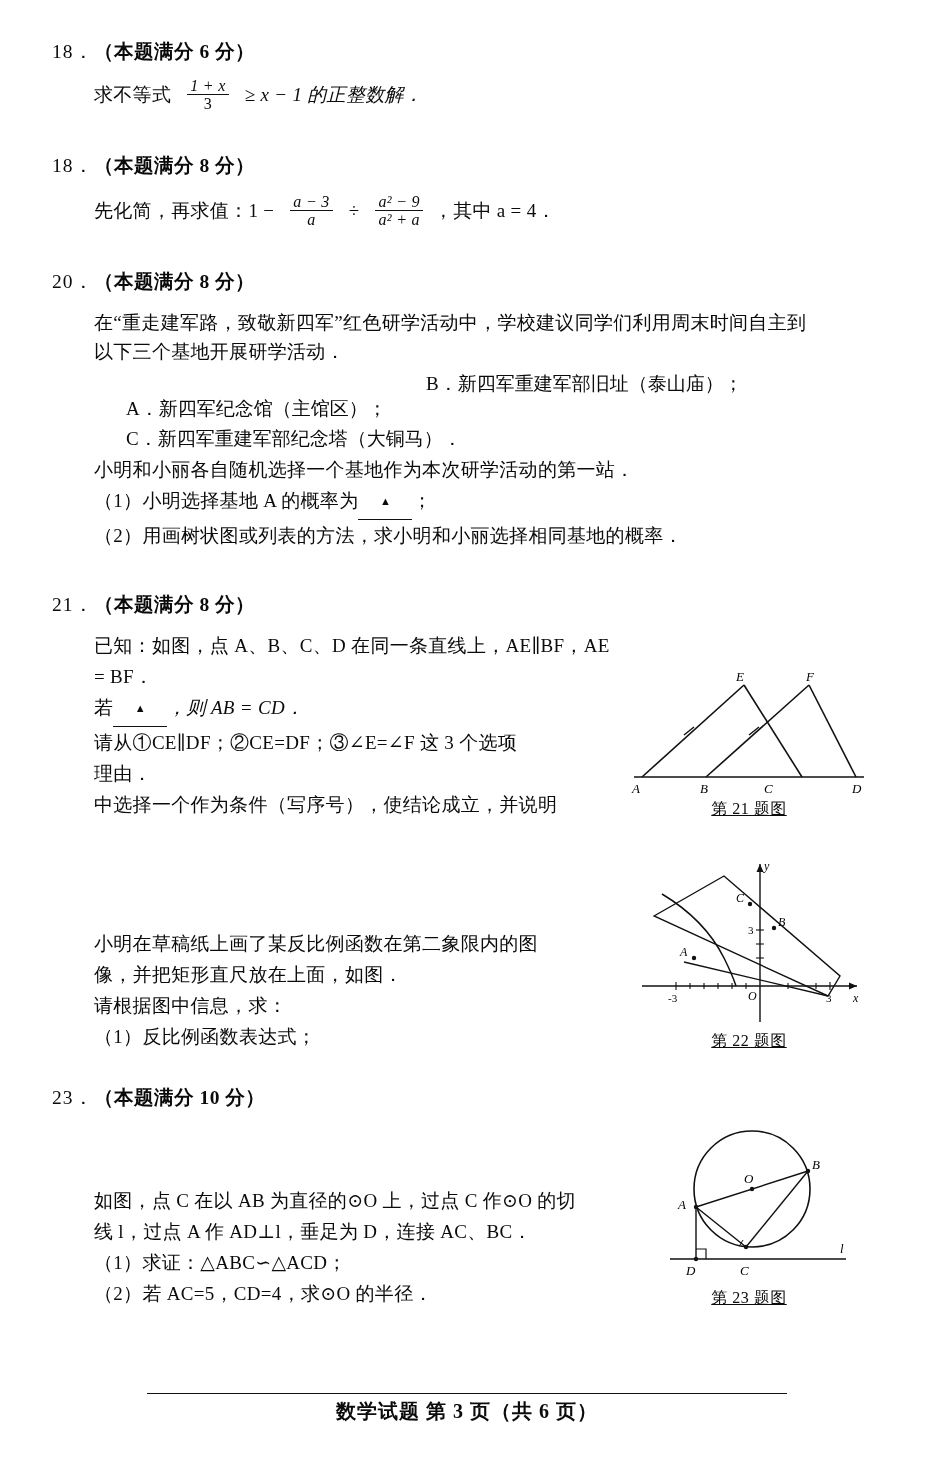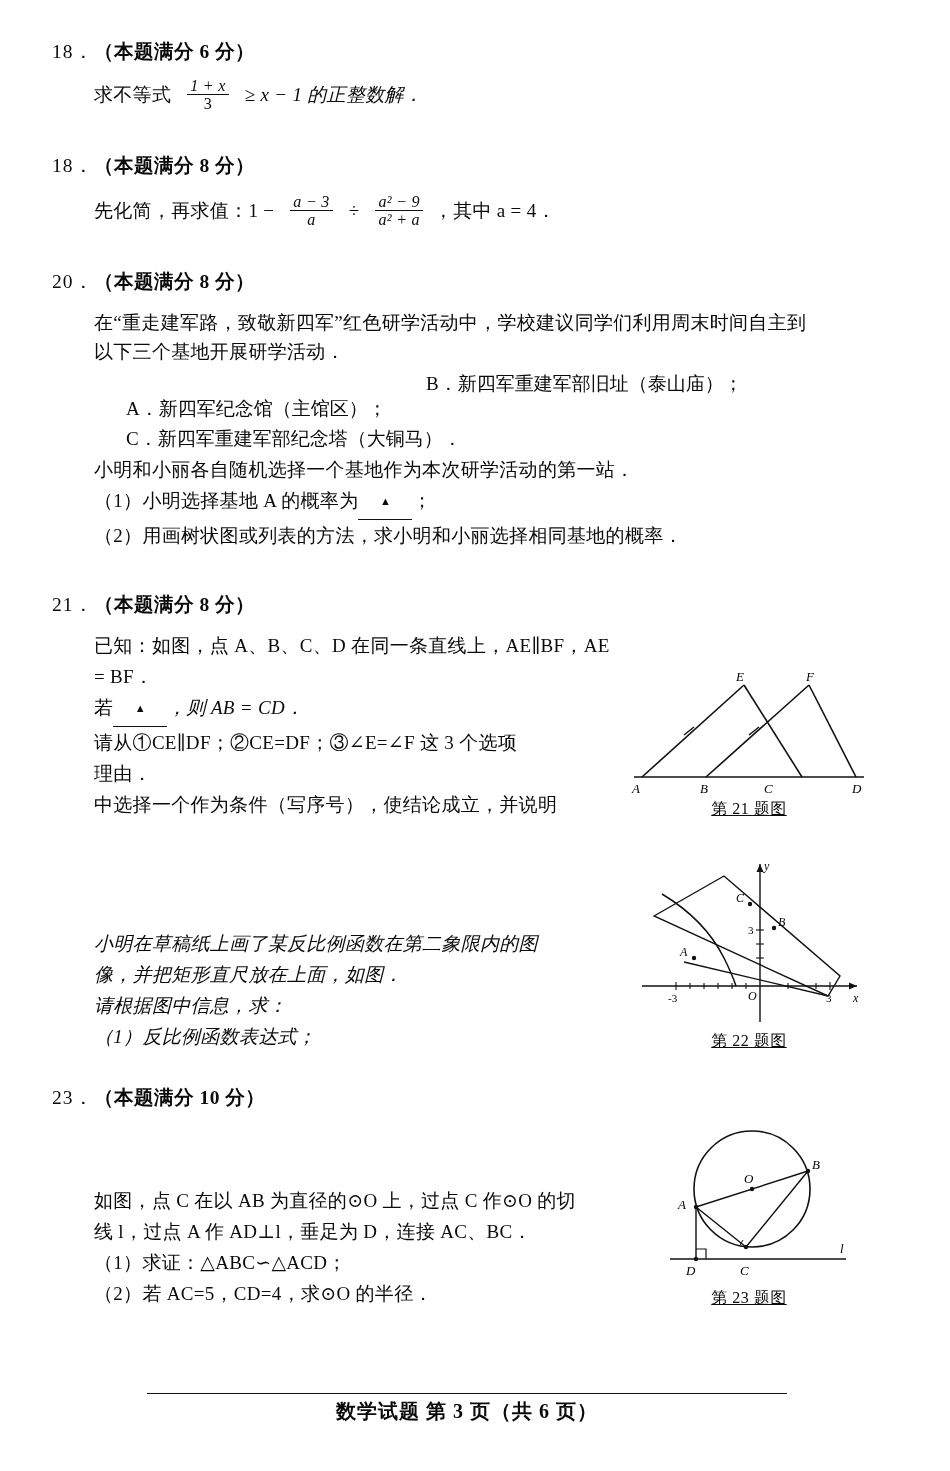--- a/index.html
+++ b/index.html
@@ -169,21 +169,21 @@
           <text x="112" y="14" font-size="13" font-style="italic" font-family="Liberation Serif, serif">E</text>
           <text x="182" y="14" font-size="13" font-style="italic" font-family="Liberation Serif, serif">F</text>
         </svg>
         <div class="figcap">第 21 题图</div>
       </div>
     </div>
   </div>
 
   <div class="problem" style="padding-top:34px;">
     <div class="two-col">
-      <div class="col-text" style="width:560px;font-style:italic;">
+      <div class="col-text" style="width:560px;">
         <div class="body-line" style="padding-top:6px;">小明在草稿纸上画了某反比例函数在第二象限内的图</div>
         <div class="body-line">像，并把矩形直尺放在上面，如图．</div>
         <div class="body-line">请根据图中信息，求：</div>
         <div class="body-line">（1）反比例函数表达式；</div>
       </div>
       <div class="col-fig" style="margin-top:0px;">
         <svg width="235" height="175" viewBox="0 0 235 175">
 
           <line x1="10" y1="132" x2="225" y2="132" stroke="#111" stroke-width="1.4"></line>
           <polygon points="225,132 217,128.5 217,135.5" fill="#111"></polygon>

